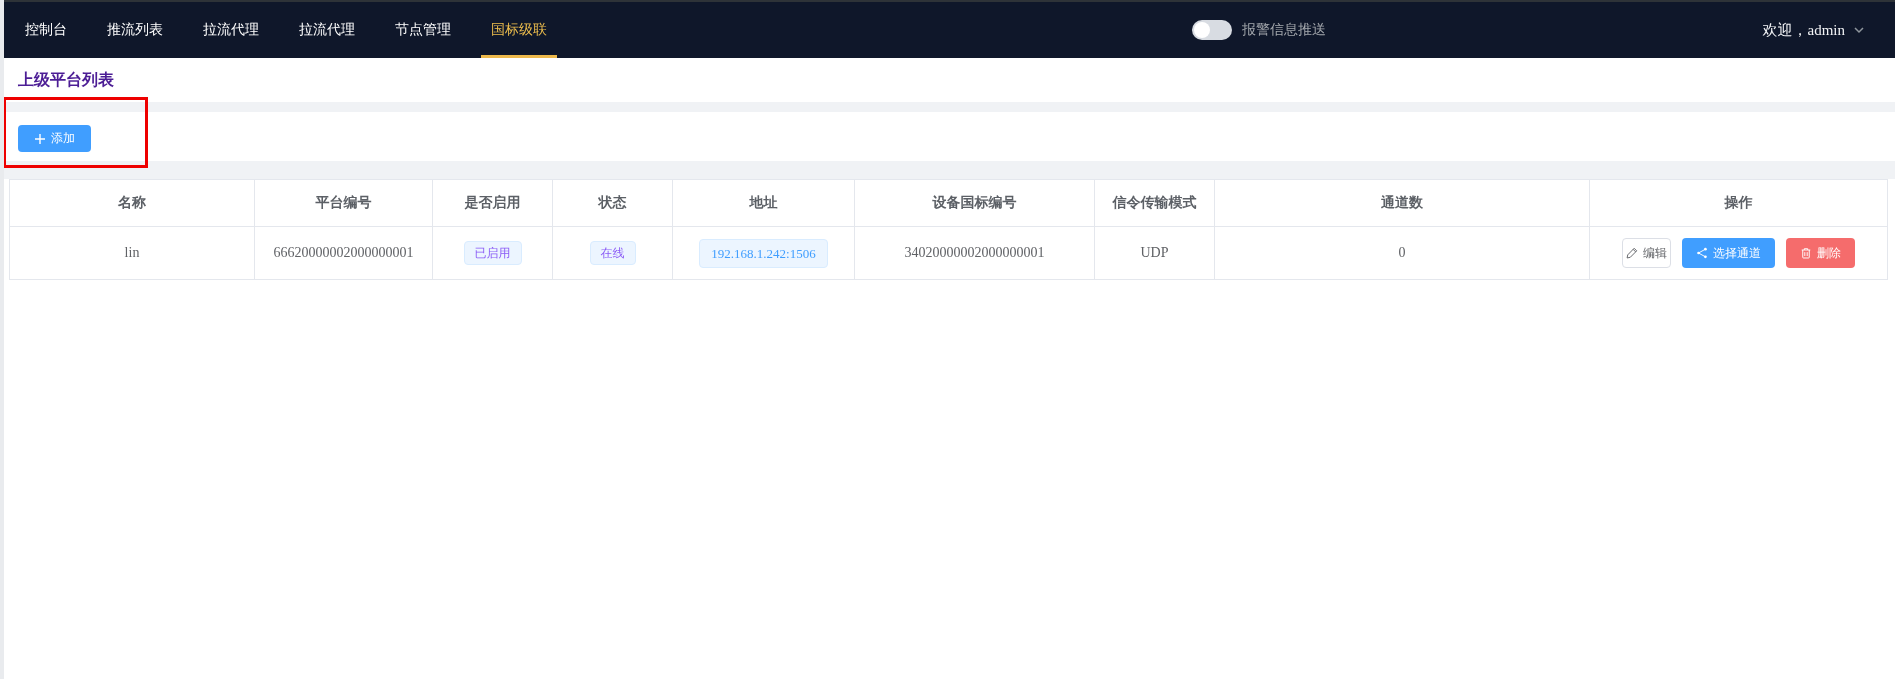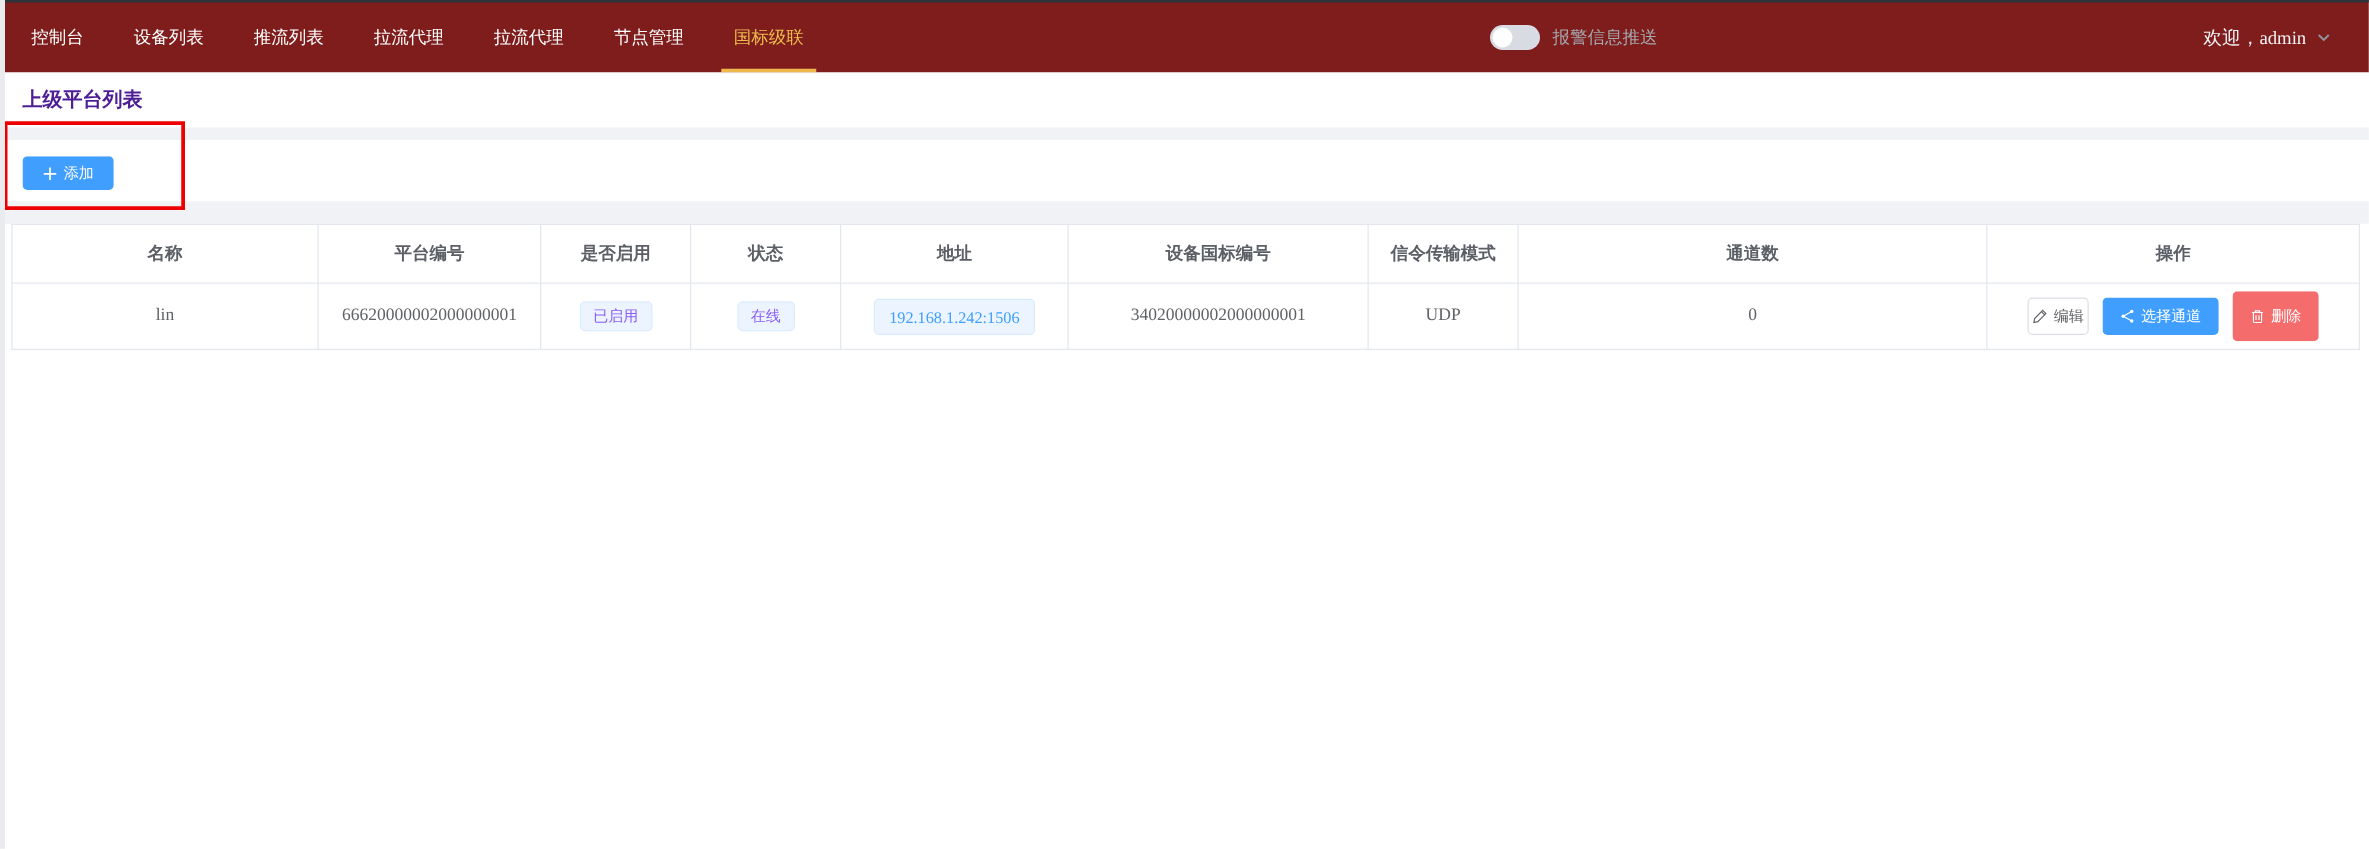--- a/index.html
+++ b/index.html
@@ -8,21 +8,21 @@
     background:#ffffff;
     font-family:"Liberation Sans","DejaVu Sans",sans-serif;
     -webkit-font-smoothing:antialiased;
   }
   
   .window-edge{position:absolute;left:0;top:0;width:4px;height:679px;background:#e9ebee;z-index:60;}
 
   
   .navbar{
     position:absolute;left:0;top:0;width:1895px;height:58px;
-    background:#7f1d1d;border-top:2px solid #2e3338;box-sizing:border-box;
+    background:#0f172a;border-top:2px solid #2e3338;box-sizing:border-box;
   }
   .nav-items{position:absolute;left:5px;top:0;height:56px;display:flex;align-items:stretch;}
   .nav-item{
     display:flex;align-items:center;padding:0 20px;font-size:14px;color:#ffffff;
     cursor:pointer;position:relative;box-sizing:border-box;
   }
   .nav-item.active{color:#eebe4d;}
   .nav-item.active::after{
     content:"";position:absolute;left:10px;right:10px;bottom:0;height:3px;background:#edb94c;
   }
@@ -87,31 +87,30 @@
   }
   .tag-address{
     display:inline-block;padding:6px 11px;font-size:13px;line-height:15px;color:#409eff;
     background:#ecf5ff;border:1px solid #d9ecff;border-radius:4px;
     font-family:"Liberation Serif","DejaVu Serif",serif;
   }
   .actions{display:flex;align-items:center;justify-content:center;gap:11px;
     font-family:"Liberation Sans","DejaVu Sans",sans-serif;}
   .btn-edit{height:30px;padding:0 3px;background:#ffffff;border-color:#dcdfe6;color:#606266;}
   .btn-select{height:30px;padding:0 13px;background:#409eff;color:#ffffff;}
-  .btn-delete{height:40px;padding:0 13px;background:#f56c6c;color:#ffffff;}
+  .btn-delete{height:30px;padding:0 13px;background:#f56c6c;color:#ffffff;}
 </style>
 </head>
 <body>
 
 <div class="window-edge"></div>
 
 <nav class="navbar">
   <div class="nav-items">
     <div class="nav-item">控制台</div>
-    <div class="nav-item">设备列表</div>
     <div class="nav-item">推流列表</div>
     <div class="nav-item">拉流代理</div>
     <div class="nav-item">拉流代理</div>
     <div class="nav-item">节点管理</div>
     <div class="nav-item active">国标级联</div>
   </div>
 
   <div class="nav-toggle-group">
     <div class="switch">
       <div class="knob"></div>

